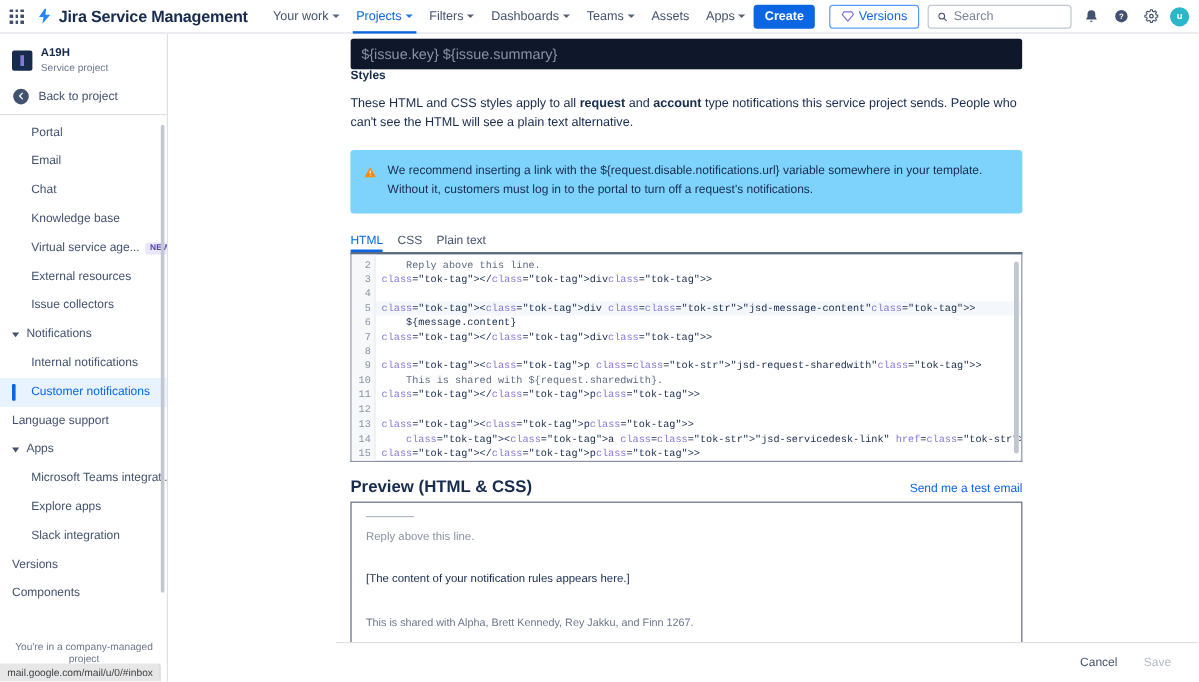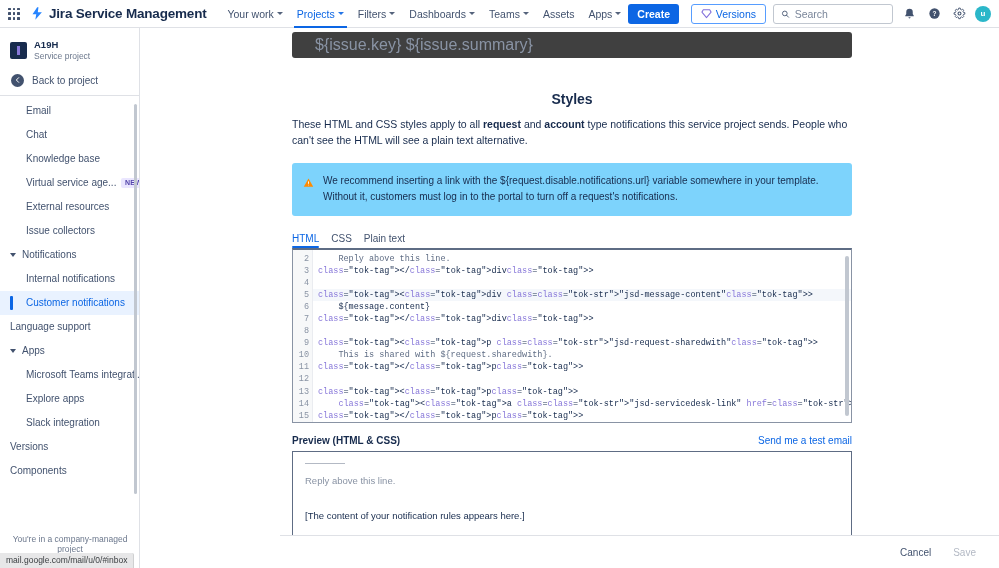--- a/index.html
+++ b/index.html
@@ -128,25 +128,25 @@
   }
 
   
   .main {
     flex: 1; position: relative; overflow: hidden; background: #fff;
     height: 540px;
   }
   .content-col { width: 560px; margin-left: 152px; padding-top: 0; }
 
   .subject-input {
-    background: #404040; border: 1px solid transparent; border-radius: 3px;
-    height: 26px; display: flex; align-items: center; padding: 0 22px;
-    font-size: 16px; color: #8993a4; margin-top: 4px; cursor: text;
-  }
-  .sec-title { font-size: 14px; font-weight: 700; color: #172b4d; margin-top: 33px; text-align: center; }
+    background: #0f172a; border: 1px solid transparent; border-radius: 3px;
+    height: 26px; display: flex; align-items: center; padding: 0 8px;
+    font-size: 12px; color: #8993a4; margin-top: 4px; cursor: text;
+  }
+  .sec-title { font-size: 10px; font-weight: 700; color: #172b4d; margin-top: 0; }
   .sec-desc { font-size: 10.5px; color: #172b4d; line-height: 1.55; margin-top: 9px; }
   .sec-desc b { font-weight: 700; }
 
   .warn-box {
     background: #7dd3fc; border-radius: 3px; margin-top: 14px;
     display: flex; gap: 9px; padding: 10px 11px 11px 11px;
   }
   .warn-icon { flex: none; margin-top: 1px; }
   .warn-text { font-size: 10px; color: #172b4d; line-height: 1.6; }
 
@@ -183,21 +183,21 @@
   .codeline.hl { background: #f4f7fb; }
   .tok-attr { color: #8777d9; }
   .tok-txt { color: #5e6c84; }
   .code-scrollbar {
     position: absolute; right: 2px; top: 6px; width: 4px; height: 160px;
     background: #c1c7d0; border-radius: 2px; cursor: pointer;
   }
 
   
   .prev-head { display: flex; align-items: baseline; margin-top: 12px; }
-  .prev-label { font-size: 10px; font-weight: 700; color: #172b4d; }
+  .prev-label { font-size: 14px; font-weight: 700; color: #172b4d; }
   .prev-link { margin-left: auto; font-size: 10px; color: #0c66e4; cursor: pointer; }
   .prev-box {
     border: 1px solid #5e6c84; margin-top: 5px; height: 125px;
     padding: 11px 12px; background: #fff;
   }
   .prev-rule { width: 40px; border-top: 1px solid #b3b9c4; margin-bottom: 9px; }
   .prev-grey { font-size: 9.5px; color: #8993a4; line-height: 1.6; }
   .prev-dark { font-size: 9.5px; color: #172b4d; line-height: 1.6; margin-top: 20px; }
   .prev-grey2 { font-size: 9px; color: #6b778c; line-height: 1.6; margin-top: 22px; }
   .prev-grey3 { font-size: 9px; color: #6b778c; line-height: 1.6; margin-top: 12px; }
@@ -322,20 +322,23 @@
     <div class="back-row">
       <span class="back-circle">
         <svg width="8" height="8" viewBox="0 0 24 24">
           <path d="M14 5l-7 7 7 7" fill="none" stroke="#fff" stroke-width="3" stroke-linecap="round" stroke-linejoin="round"></path>
         </svg>
       </span>
       <span class="back-label">Back to project</span>
     </div>
 
     <div class="nav-scroll">
+      <div class="side-link">
+        <span>Portal</span>
+      </div>
       <div class="side-link">
         <span>Email</span>
       </div>
       <div class="side-link">
         <span>Chat</span>
       </div>
       <div class="side-link">
         <span>Knowledge base</span>
       </div>
       <div class="side-link">

